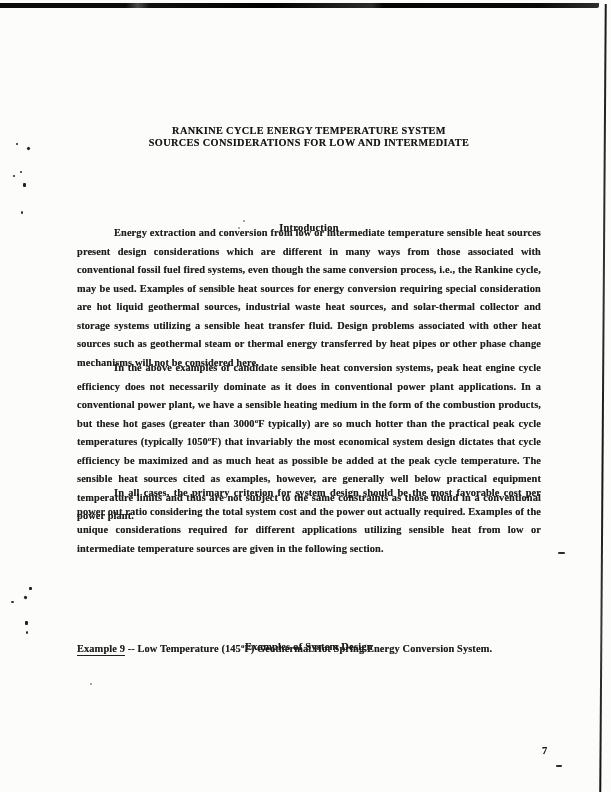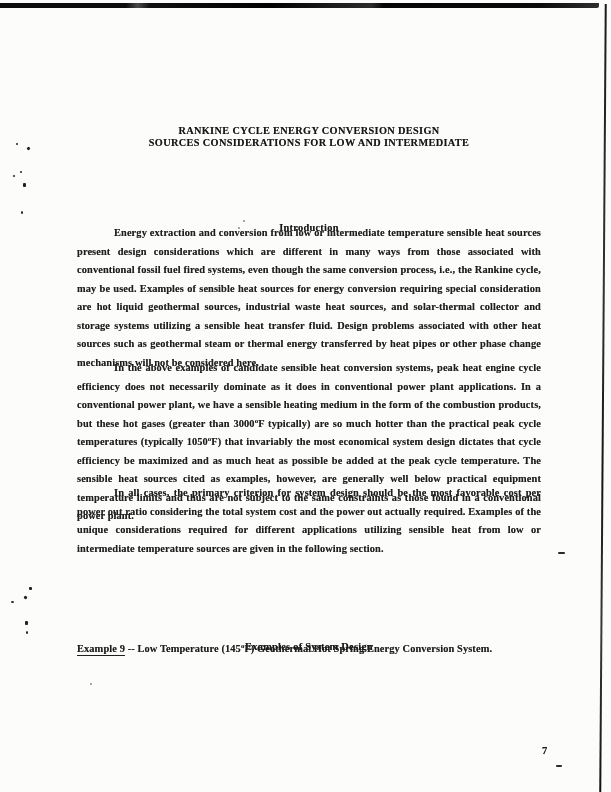--- a/index.html
+++ b/index.html
@@ -95,21 +95,21 @@
   <div class="sp faint" style="left:243px; top:220px; width:2px; height:2px;"></div>
   <div class="sp faint" style="left:238px; top:227px; width:2px; height:2px;"></div>
   <div class="sp" style="left:29px; top:587px; width:3px; height:3px; border-radius:1px;"></div>
   <div class="sp" style="left:24px; top:596px; width:3px; height:3px; transform:rotate(30deg); border-radius:1px;"></div>
   <div class="sp" style="left:11px; top:601px; width:3px; height:2px;"></div>
   <div class="sp" style="left:25px; top:621px; width:3px; height:4px; border-radius:1px;"></div>
   <div class="sp" style="left:26px; top:631px; width:2px; height:3px;"></div>
   <div class="sp faint" style="left:90px; top:683px; width:2px; height:2px;"></div>
 
   <div class="tblock doc-title">
-    <div>RANKINE CYCLE ENERGY CONVERSION DESIGN</div>
+    <div>RANKINE CYCLE ENERGY TEMPERATURE SYSTEM</div>
     <div>SOURCES CONSIDERATIONS FOR LOW AND INTERMEDIATE</div>
   </div>
 
   <div class="section-heading h-intro">Introduction</div>
 
   <p class="tblock body-par p1">Energy extraction and conversion from low or intermediate temperature sensible heat sources present design considerations which are different in many ways from those associated with conventional fossil fuel fired systems, even though the same conversion process, i.e., the Rankine cycle, may be used.  Examples of sensible heat sources for energy conversion requiring special consideration are hot liquid geothermal sources, industrial waste heat sources, and solar-thermal collector and storage systems utilizing a sensible heat transfer fluid.  Design problems associated with other heat sources such as geothermal steam or thermal energy transferred by heat pipes or other phase change mechanisms will not be considered here.</p>
   <p class="tblock body-par p2">In the above examples of candidate sensible heat conversion systems, peak heat engine cycle efficiency does not necessarily dominate as it does in conventional power plant applications.  In a conventional power plant, we have a sensible heating medium in the form of the combustion products, but these hot gases (greater than 3000<sup>o</sup>F typically) are so much hotter than the practical peak cycle temperatures (typically 1050<sup>o</sup>F) that invariably the most economical system design dictates that cycle efficiency be maximized and as much heat as possible be added at the peak cycle temperature.  The sensible heat sources cited as examples, however, are generally well below practical equipment temperature limits and thus are not subject to the same constraints as those found in a conventional power plant.</p>
   <p class="tblock body-par p3">In all cases, the primary criterion for system design should be the most favorable cost per power out ratio considering the total system cost and the power out actually required.  Examples of the unique considerations required for different applications utilizing sensible heat from low or intermediate temperature sources are given in the following section.</p>
 
   <div class="section-heading h-examples">Examples of System Design</div>

